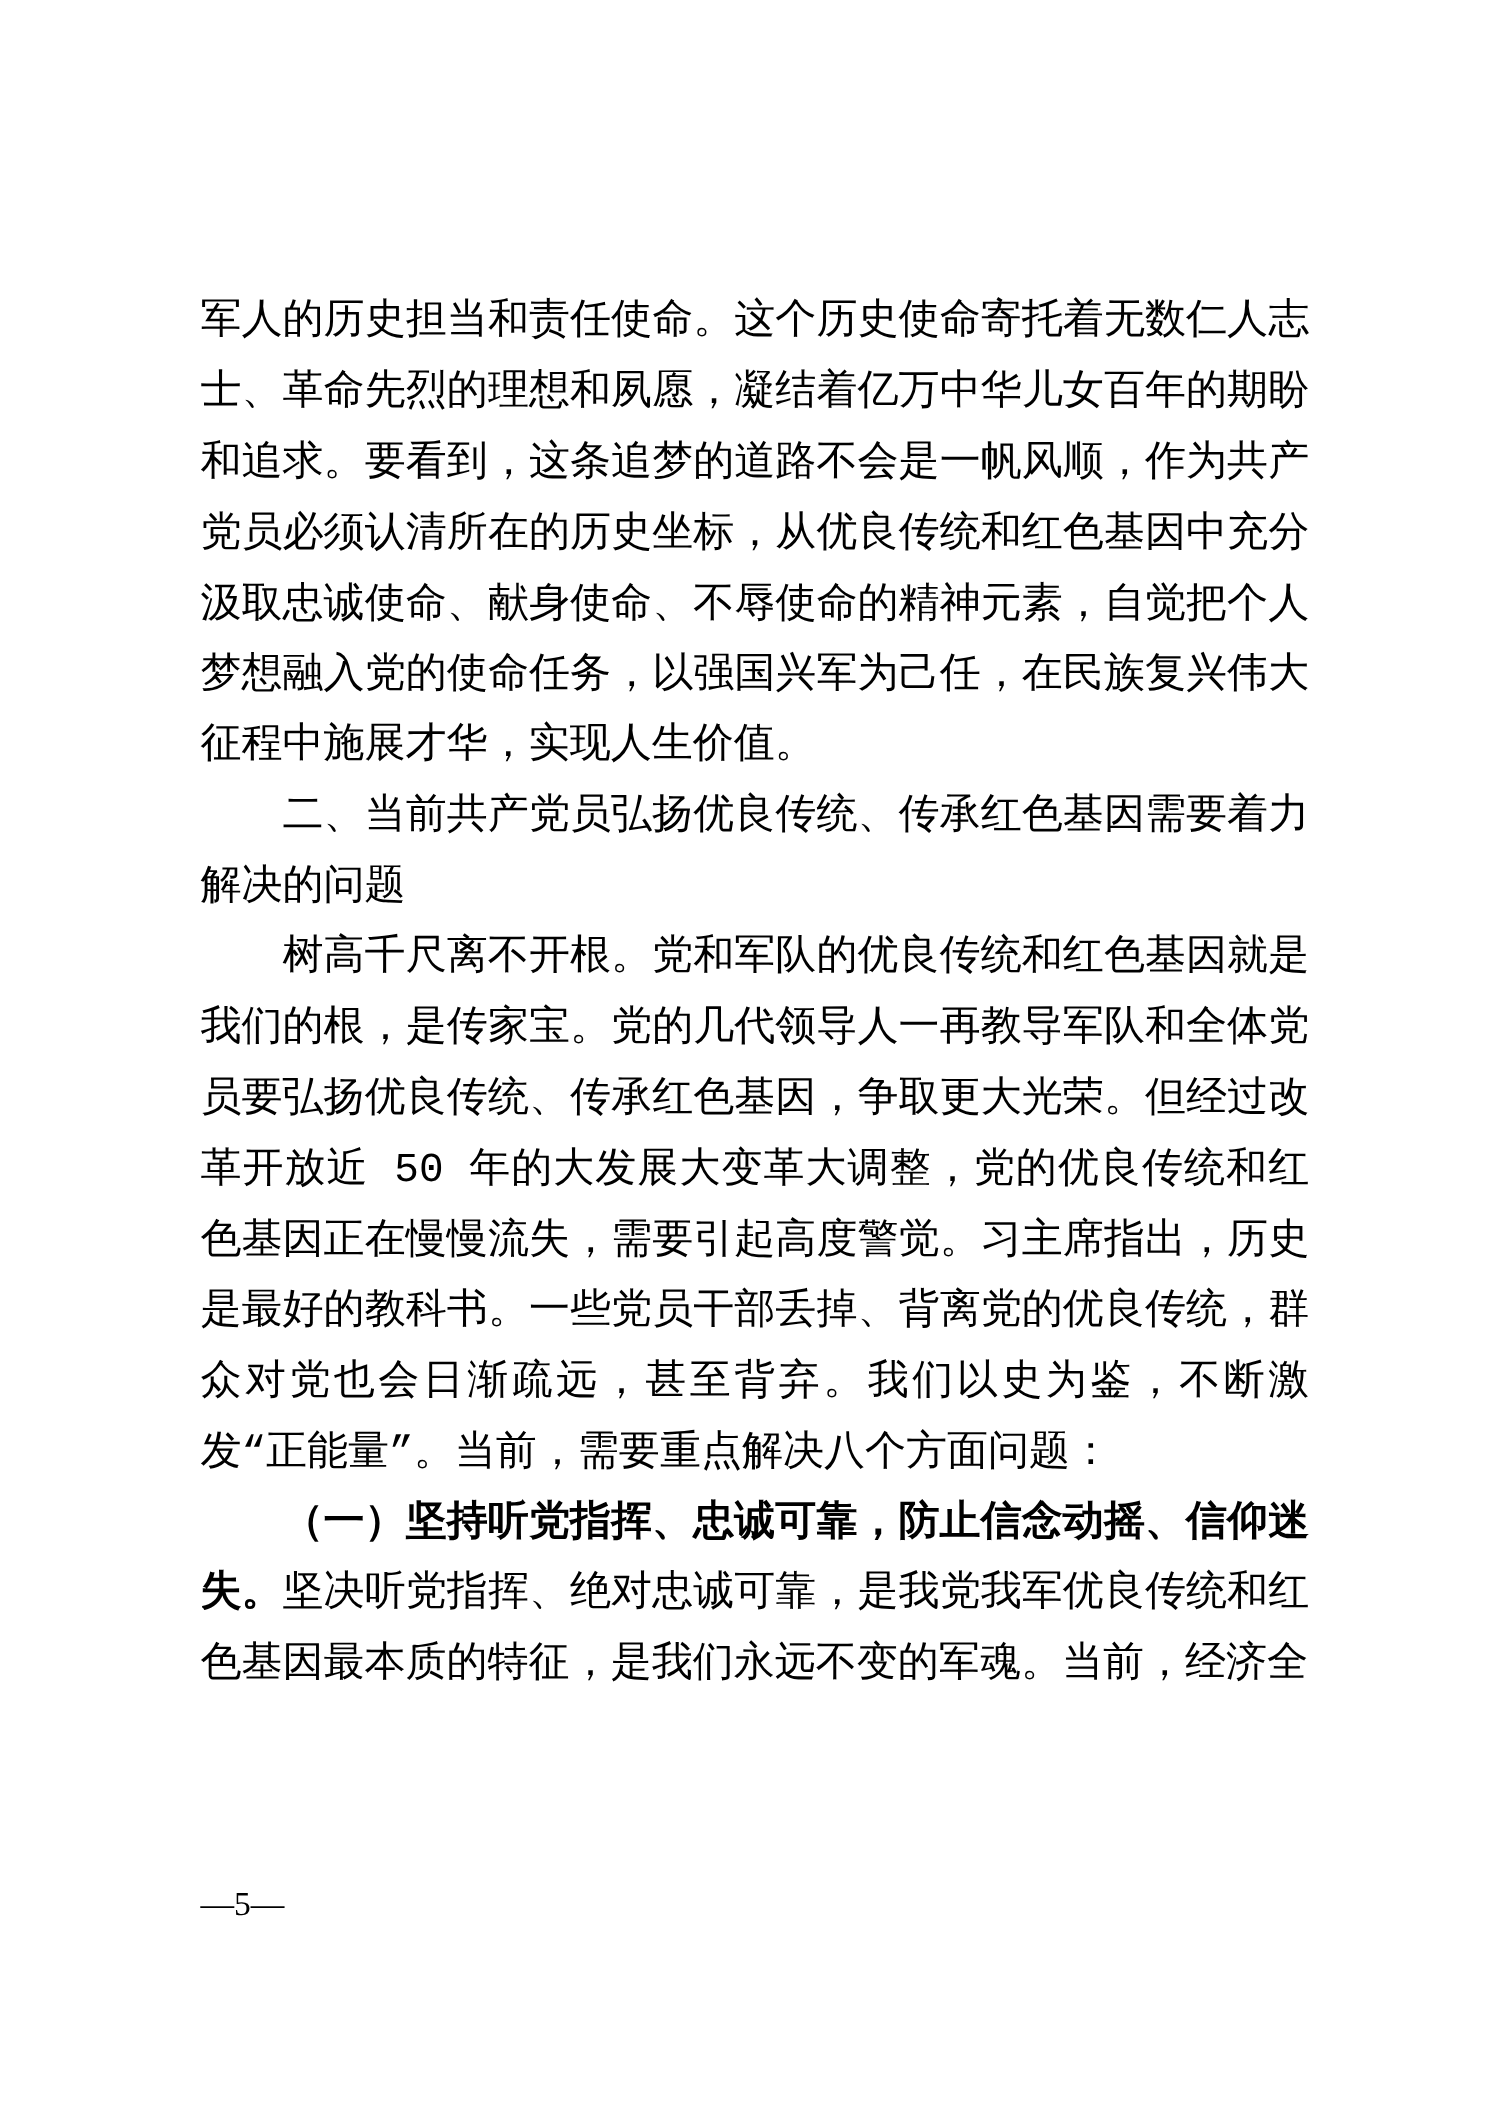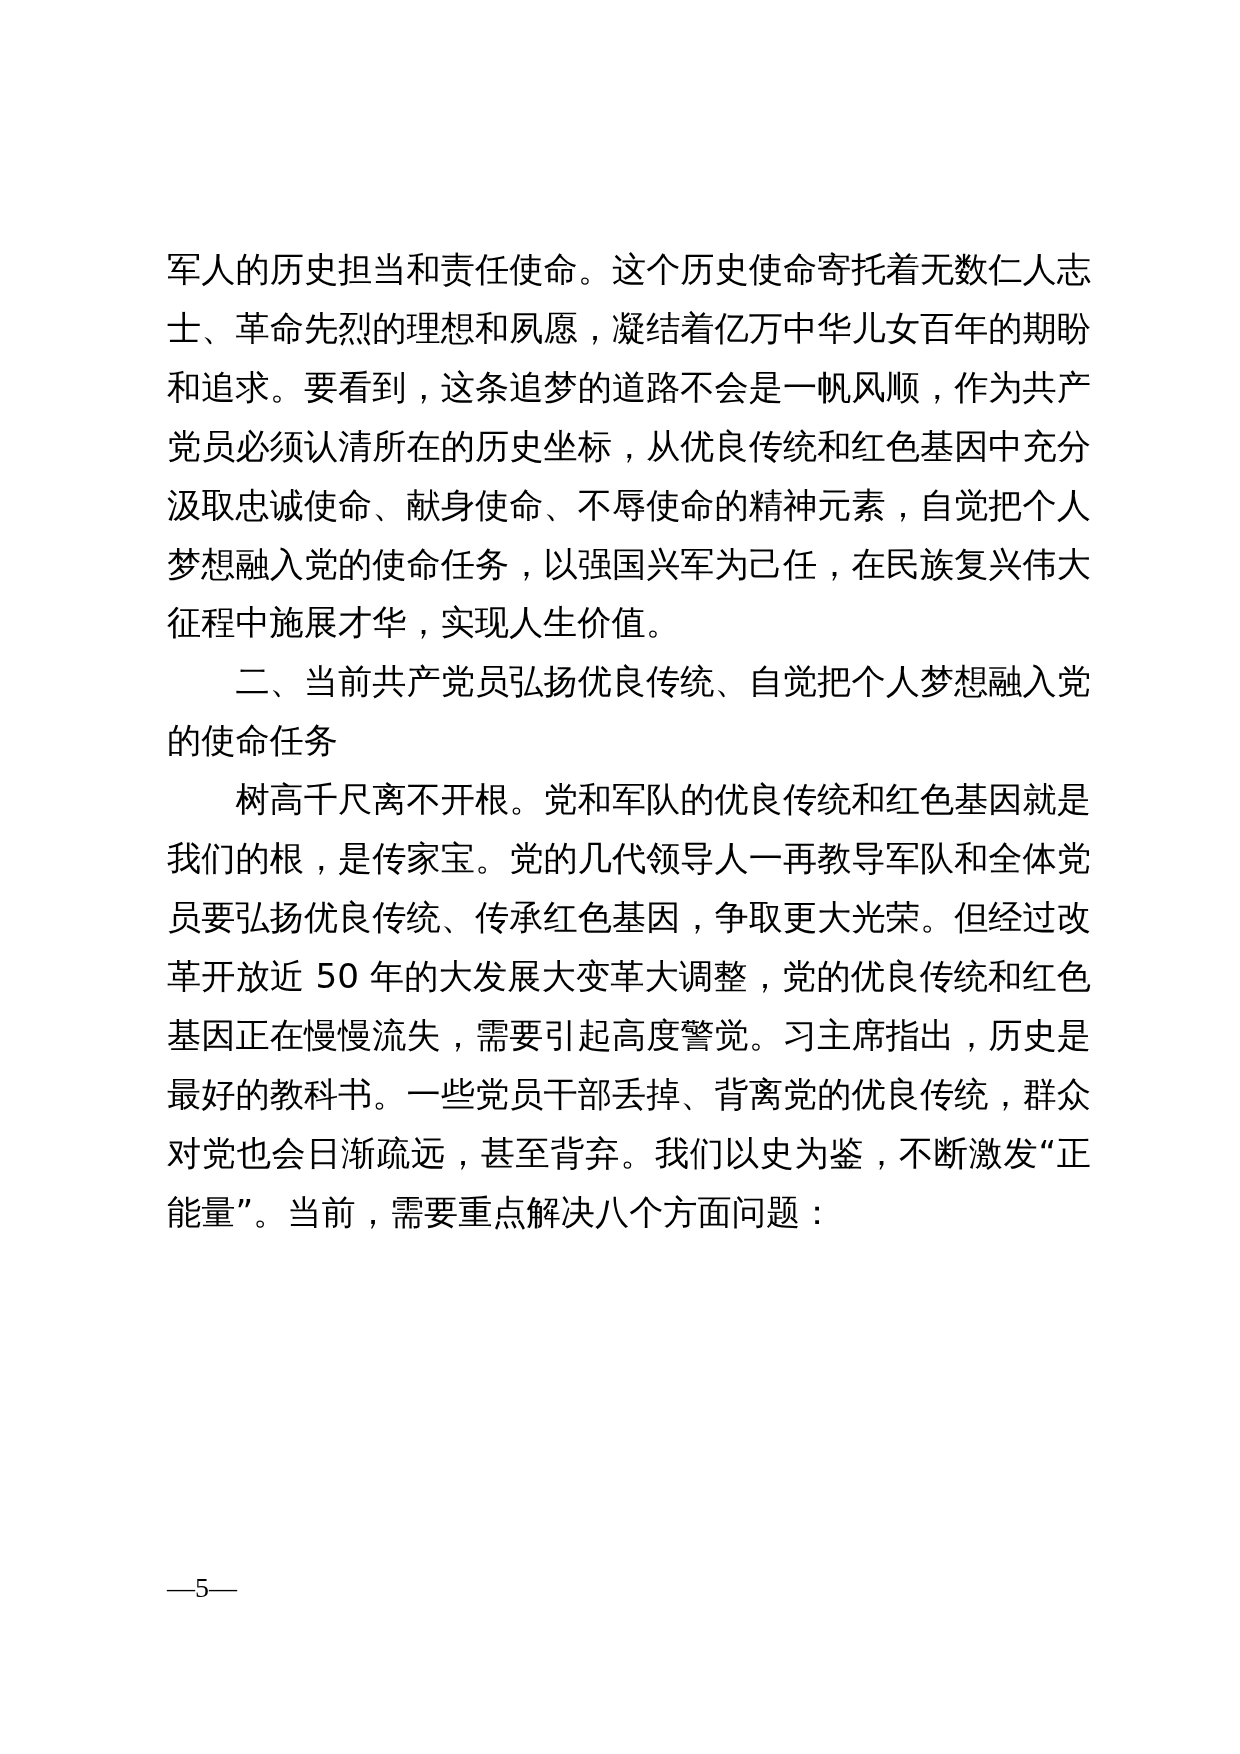--- a/index.html
+++ b/index.html
@@ -29,20 +29,21 @@
       width: 924px;
     }
     .para {
       margin: 0;
       font-size: 34.2px;
       line-height: 58.9px;
       text-align: justify;
       text-align-last: left;
       letter-spacing: 0px;
       word-break: break-all;
+      font-family: Liberation Mono, monospace;
     }
     .indent {
       text-indent: 68.4px;
     }
     .bold {
       font-weight: bold;
     }
     .page-number {
       position: absolute;
       left: 167px;
@@ -52,17 +53,18 @@
       line-height: 36px;
       color: #000;
     }
   </style>
 </head>
 <body>
 
 <div class="page">
   <div class="body-text">
     <p class="para">军人的历史担当和责任使命。这个历史使命寄托着无数仁人志士、革命先烈的理想和夙愿，凝结着亿万中华儿女百年的期盼和追求。要看到，这条追梦的道路不会是一帆风顺，作为共产党员必须认清所在的历史坐标，从优良传统和红色基因中充分汲取忠诚使命、献身使命、不辱使命的精神元素，自觉把个人梦想融入党的使命任务，以强国兴军为己任，在民族复兴伟大征程中施展才华，实现人生价值。</p>
-    <p class="para indent">二、当前共产党员弘扬优良传统、自觉把个人梦想融入党的使命任务</p>
+    <p class="para indent">二、当前共产党员弘扬优良传统、传承红色基因需要着力解决的问题</p>
     <p class="para indent">树高千尺离不开根。党和军队的优良传统和红色基因就是我们的根，是传家宝。党的几代领导人一再教导军队和全体党员要弘扬优良传统、传承红色基因，争取更大光荣。但经过改革开放近 50 年的大发展大变革大调整，党的优良传统和红色基因正在慢慢流失，需要引起高度警觉。习主席指出，历史是最好的教科书。一些党员干部丢掉、背离党的优良传统，群众对党也会日渐疏远，甚至背弃。我们以史为鉴，不断激发“正能量”。当前，需要重点解决八个方面问题：</p>
+    <p class="para indent"><span class="bold">（一）坚持听党指挥、忠诚可靠，防止信念动摇、信仰迷失。</span><span>坚决听党指挥、绝对忠诚可靠，是我党我军优良传统和红色基因最本质的特征，是我们永远不变的军魂。当前，经济全</span></p>
   </div>
   <div class="page-number">—5—</div>
 </div>
 
 </body></html>

